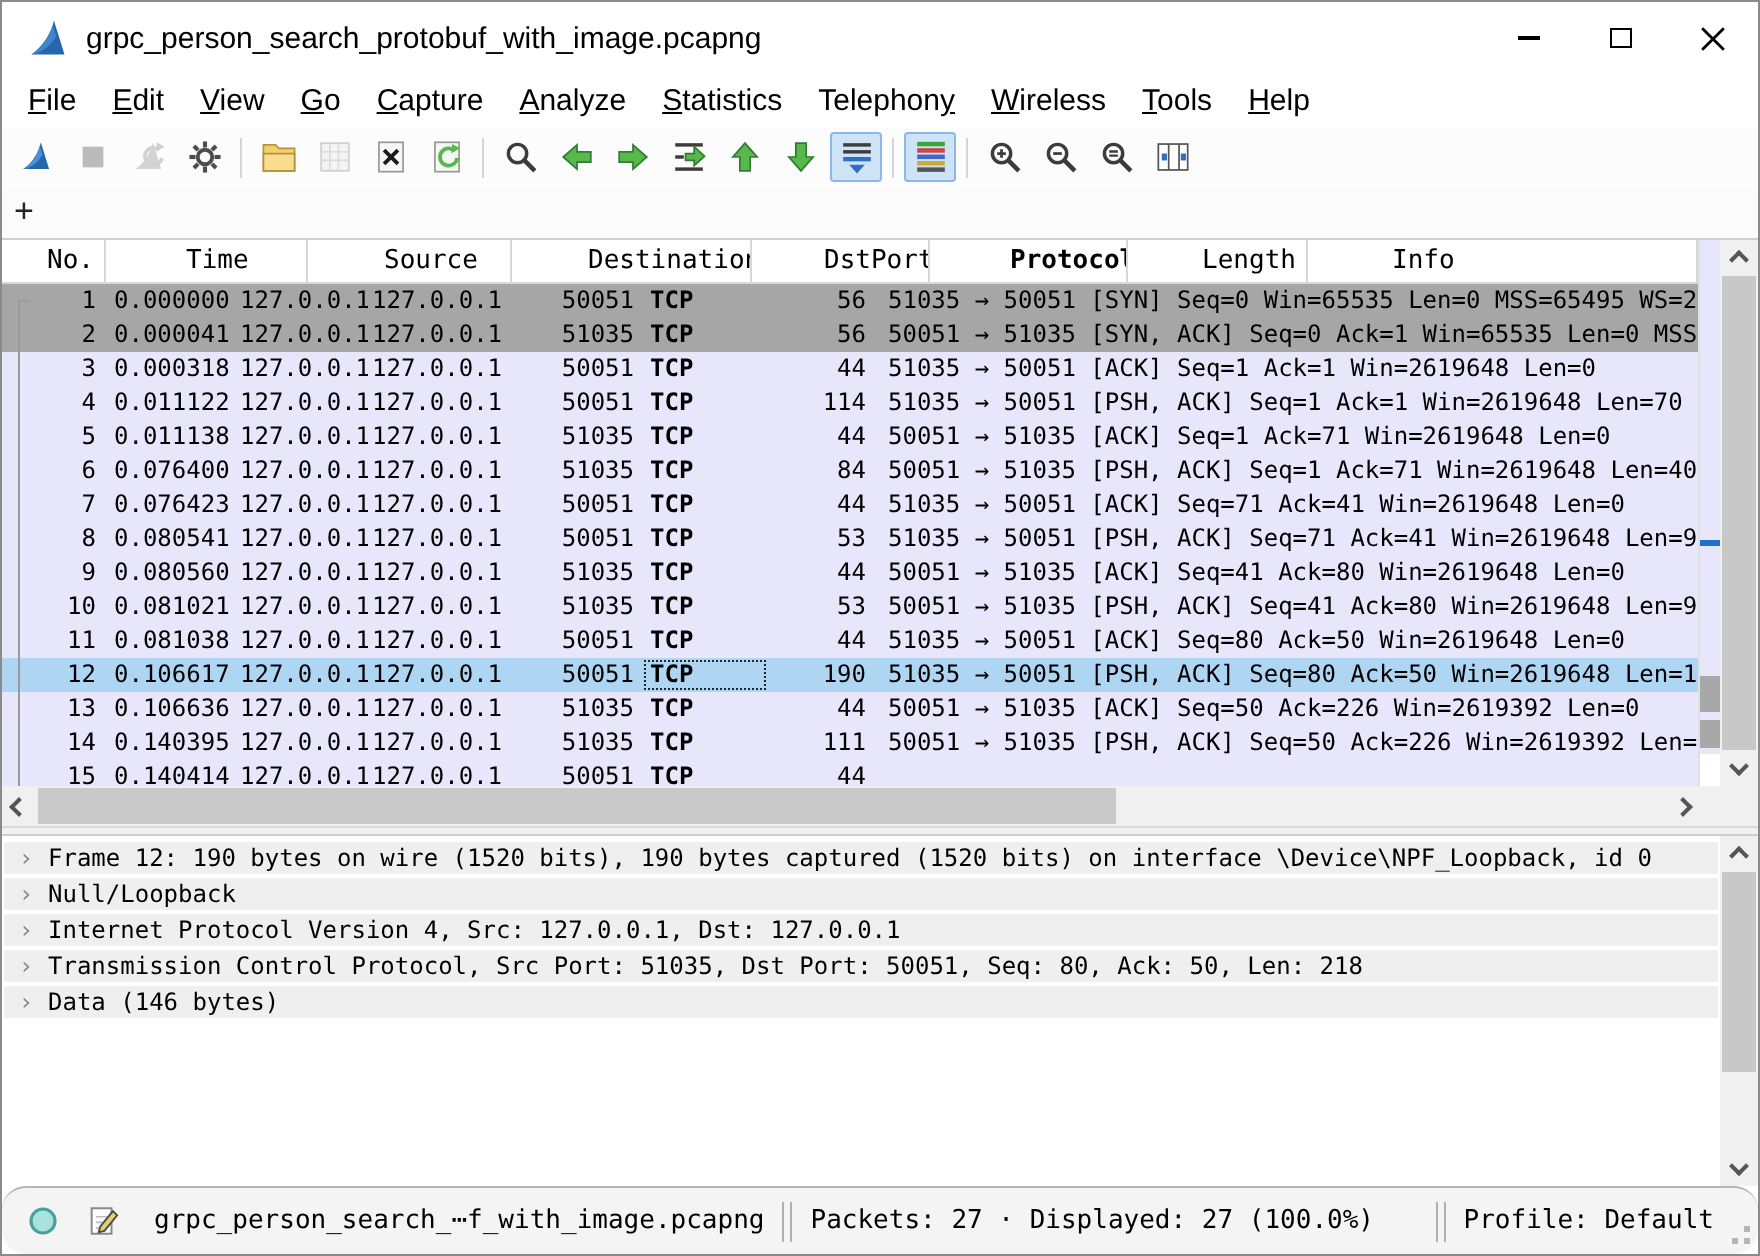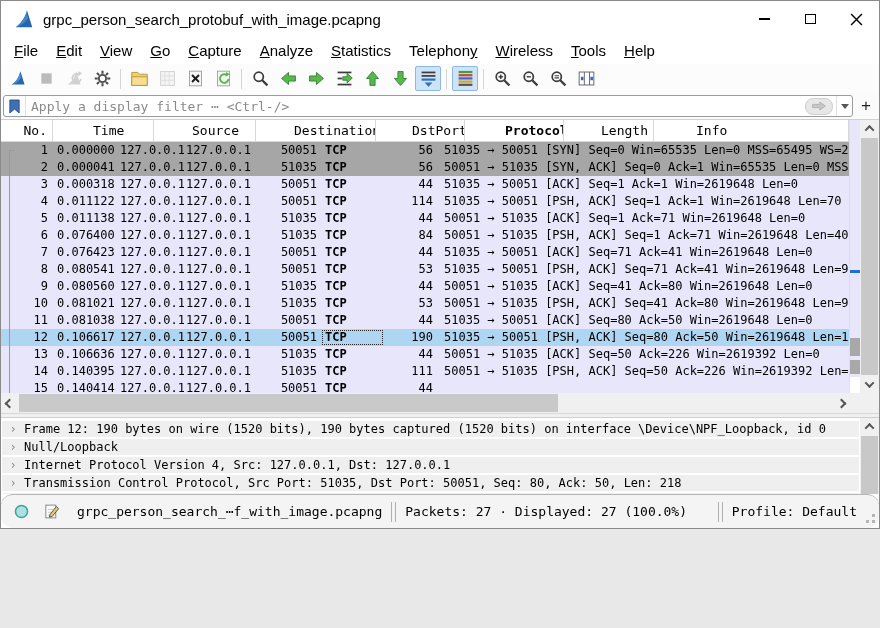--- a/index.html
+++ b/index.html
@@ -1,18 +1,18 @@
 <!DOCTYPE html>
 <html><head>
 <meta charset="utf-8">
 <style>
   * { margin:0; padding:0; box-sizing:border-box; }
   html,body { width:880px; height:628px; background:#e8e8e8; }
   body { font-family:"Liberation Sans", sans-serif; }
-  .window{ width:880px; height:529px; background:#ffffff; border:1px solid #8a8a8a;
+  .window{ width:880px; height:628px; background:#ffffff; border:1px solid #8a8a8a;
            display:flex; flex-direction:column; overflow:hidden; }
 
   
   .titlebar{ height:36px; display:flex; align-items:center; background:#ffffff; flex:0 0 auto; }
   .titlebar .app-icon{ width:22px; height:22px; margin:0 8px 0 12px; }
   .title-text{ font-size:15px; color:#000; flex:1 1 auto; white-space:nowrap; overflow:hidden; }
   .win-btn{ width:46px; height:30px; display:flex; align-items:center; justify-content:center; }
   .min-glyph{ width:11px; height:2px; background:#000; }
   .max-glyph{ width:11px; height:10px; border:1.5px solid #000; }
 
@@ -299,36 +299,20 @@
           <rect x="2.5" y="3.5" width="17" height="15" fill="#ffffff" stroke="#555"></rect>
           <line x1="8.5" y1="3.5" x2="8.5" y2="18.5" stroke="#555"></line>
           <line x1="14.5" y1="3.5" x2="14.5" y2="18.5" stroke="#555"></line>
           <rect x="4.5" y="9" width="3" height="4" fill="#2d6fc2"></rect>
           <rect x="15.5" y="9" width="3" height="4" fill="#2d6fc2"></rect>
         </svg>
       </div>
     </div>
 
   <div class="filterbar">
-    <div class="filter-input">
-      <div class="bookmark-btn">
-        <svg width="13" height="15" viewBox="0 0 14 16">
-          <path d="M2 1 h10 v14 l-5 -4.2 L2 15 Z" fill="#3f6fb5" stroke="#2b4f86"></path>
-        </svg>
-      </div>
-      <div class="filter-text">Apply a display filter ⋯ &lt;Ctrl-/&gt;</div>
-      <div class="apply-btn">
-        <svg width="16" height="12" viewBox="0 0 20 14">
-          <path d="M2 5 v4 h9 v3 l7 -5 -7 -5 v3 Z" fill="#c7c7c7" stroke="#ababab"></path>
-        </svg>
-      </div>
-      <div class="filter-caret">
-          <div class="caret-down"></div>
-        </div>
-    </div>
     <div class="plus-btn">+</div>
   </div>
 
   <div class="packet-list">
     <div class="pl-main">
       <div class="pl-table">
         <div class="pl-header" id="pl-header">
             <div class="cell c0">No.</div>
             <div class="cell c1">Time</div>
             <div class="cell c2">Source</div>

